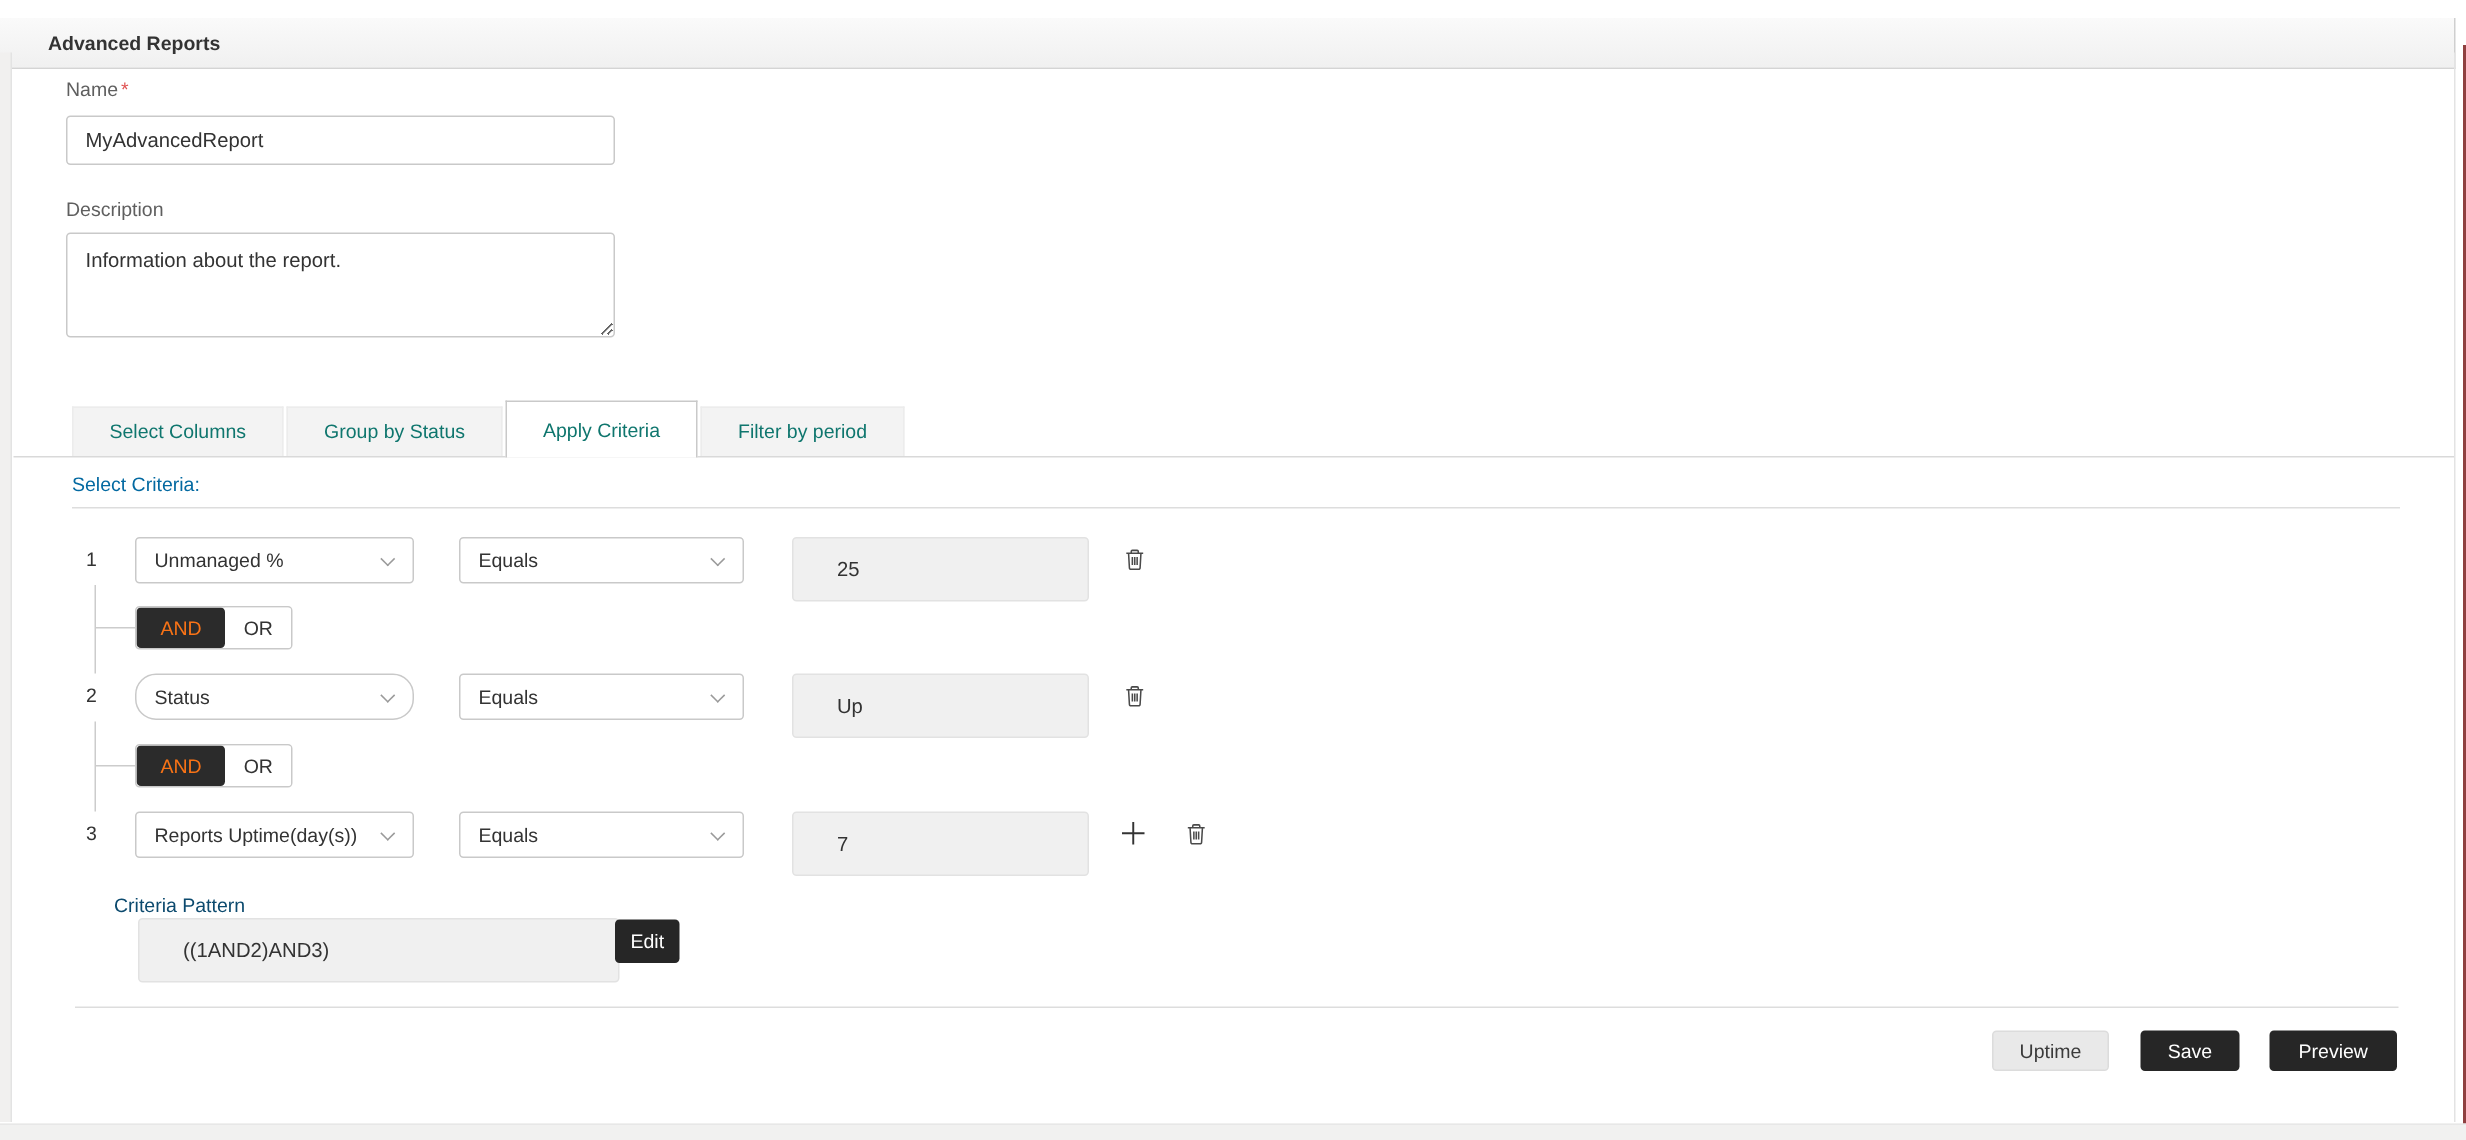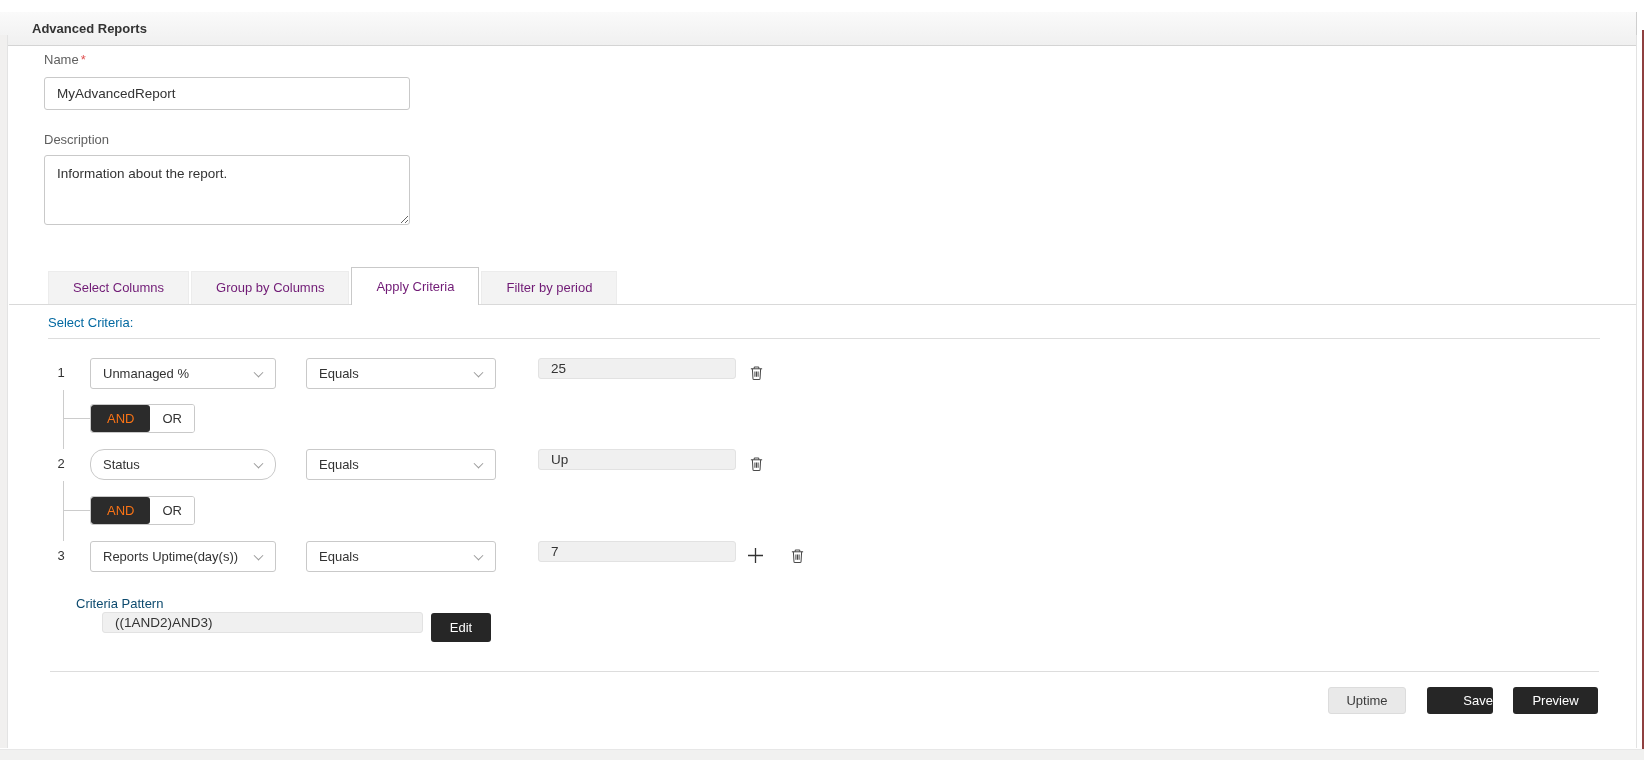--- a/index.html
+++ b/index.html
@@ -22,36 +22,36 @@
 
   .text-input { position:absolute; height:33px; background:#fff; border:1px solid #c9c9c9; border-radius:3px;
     padding:0 12px; font:13.5px "Liberation Sans", sans-serif; color:#333; outline:none; }
   textarea.desc { position:absolute; background:#fff; border:1px solid #c9c9c9; border-radius:3px;
     padding:10px 12px; font:13.5px "Liberation Sans", sans-serif; color:#333; resize:both; outline:none; }
 
   
   .tabs-bar { position:absolute; left:9px; top:268px; width:1627px; height:37px; border-bottom:1px solid #d9d9d9;
     display:flex; align-items:flex-end; padding-left:39px; }
   .tab { height:33px; line-height:32px; padding:0 24px; background:#f3f3f3; border:1px solid #ececec; border-bottom:none;
-    margin-right:2px; color:#701a75; cursor:pointer; white-space:nowrap; }
+    margin-right:2px; color:#0f766e; cursor:pointer; white-space:nowrap; }
   .tab.active { height:38px; line-height:37px; background:#fff; border:1px solid #c9c9c9; border-bottom:none;
     margin-bottom:-1px; position:relative; z-index:2; }
 
   .section-label { position:absolute; color:#0369a1; }
   .hr { position:absolute; border-top:1px solid #ddd; height:0; }
 
   .row-num { position:absolute; width:16px; text-align:center; color:#333; }
 
   .select-box { position:absolute; height:31px; background:#fff; border:1px solid #c9c9c9; border-radius:3px;
     line-height:29px; padding:0 30px 0 12px; color:#333; cursor:pointer; overflow:hidden; white-space:nowrap; }
   .chevron { position:absolute; right:13px; top:50%; width:7px; height:7px;
     border-right:1.4px solid #9a9a9a; border-bottom:1.4px solid #9a9a9a; transform:translateY(-70%) rotate(45deg); }
 
-  .value-input { position:absolute; height:21px; background:#f0f0f0; border:1px solid #e2e2e2; border-radius:3px;
-    padding:0 12px; font:13.5px "Liberation Sans", sans-serif; color:#333; outline:none;margin-left:10px; }
+  .value-input { position:absolute; height:43px; background:#f0f0f0; border:1px solid #e2e2e2; border-radius:3px;
+    padding:0 29px; font:13.5px "Liberation Sans", sans-serif; color:#333; outline:none; }
 
   .icon-btn { position:absolute; width:22px; height:22px; display:flex; align-items:center; justify-content:center; cursor:pointer; }
 
   .conn-v { position:absolute; width:1px; background:#ccc; }
   .conn-h { position:absolute; height:1px; background:#ccc; }
 
   .op-toggle { position:absolute; height:29px; border:1px solid #c9c9c9; border-radius:3px; background:#fff;
     display:flex; overflow:hidden; }
   .op-and { background:#2b2b2b; color:#f97316; line-height:27px; padding:0 16px; border-radius:3px; cursor:pointer; }
   .op-or  { background:#fff; color:#333; line-height:27px; padding:0 12px; cursor:pointer; }
@@ -80,21 +80,21 @@
   </div>
   <input class="text-input" style="left: 44px; top: 77px; width: 366px;" value="MyAdvancedReport">
 
   <div class="field-label" style="left:44px; top:132px;">
     <span>Description</span>
   </div>
   <textarea class="desc" style="left: 44px; top: 155px; width: 366px; height: 70px;">Information about the report.</textarea>
 
   <div class="tabs-bar">
     <div class="tab">Select Columns</div>
-    <div class="tab">Group by Columns</div>
+    <div class="tab">Group by Status</div>
     <div class="tab active">Apply Criteria</div>
     <div class="tab">Filter by period</div>
   </div>
 
   <div class="section-label" style="left:48px; top:315px;">Select Criteria:</div>
   <div class="hr" style="left:48px; top:338px; width:1552px;"></div>
 
   <div class="row-num" style="left:53px; top:365px;">1</div>
   <div class="select-box" style="left:90px; top:358px; width:186px;">
     <span>Unmanaged %</span>
@@ -174,20 +174,20 @@
         <path d="M2 4h12"></path>
         <path d="M5.5 4V2.8c0-.5.3-.8.8-.8h3.4c.5 0 .8.3.8.8V4"></path>
         <path d="M3.6 4l.6 10.3c0 .7.6 1.2 1.3 1.2h5c.7 0 1.3-.5 1.3-1.2L12.4 4"></path>
         <path d="M6.3 6.8v5.6M8 6.8v5.6M9.7 6.8v5.6"></path>
       </g>
     </svg>
   </div>
 
   <div class="field-label" style="left:76px; top:596px; color:#0c4a6e;">Criteria Pattern</div>
   <input class="value-input" style="left: 92px; top: 612px; width: 321px;" value="((1AND2)AND3)">
-  <button class="btn-dark" style="left:431px; top:613px; width:60px; height:29px;">Edit</button>
+  <button class="btn-dark" style="left:410px; top:613px; width:43px; height:29px;">Edit</button>
 
   <div class="hr" style="left:50px; top:671px; width:1549px;"></div>
   <button class="btn-light" style="left:1328px; top:687px; width:78px; height:27px;">Uptime</button>
-  <button class="btn-dark" style="left:1427px; top:687px; width:66px; height:27px;text-align:right;">Save</button>
+  <button class="btn-dark" style="left:1427px; top:687px; width:66px; height:27px;">Save</button>
   <button class="btn-dark" style="left:1513px; top:687px; width:85px; height:27px;">Preview</button>
 
 </div>
 
 </body></html>

